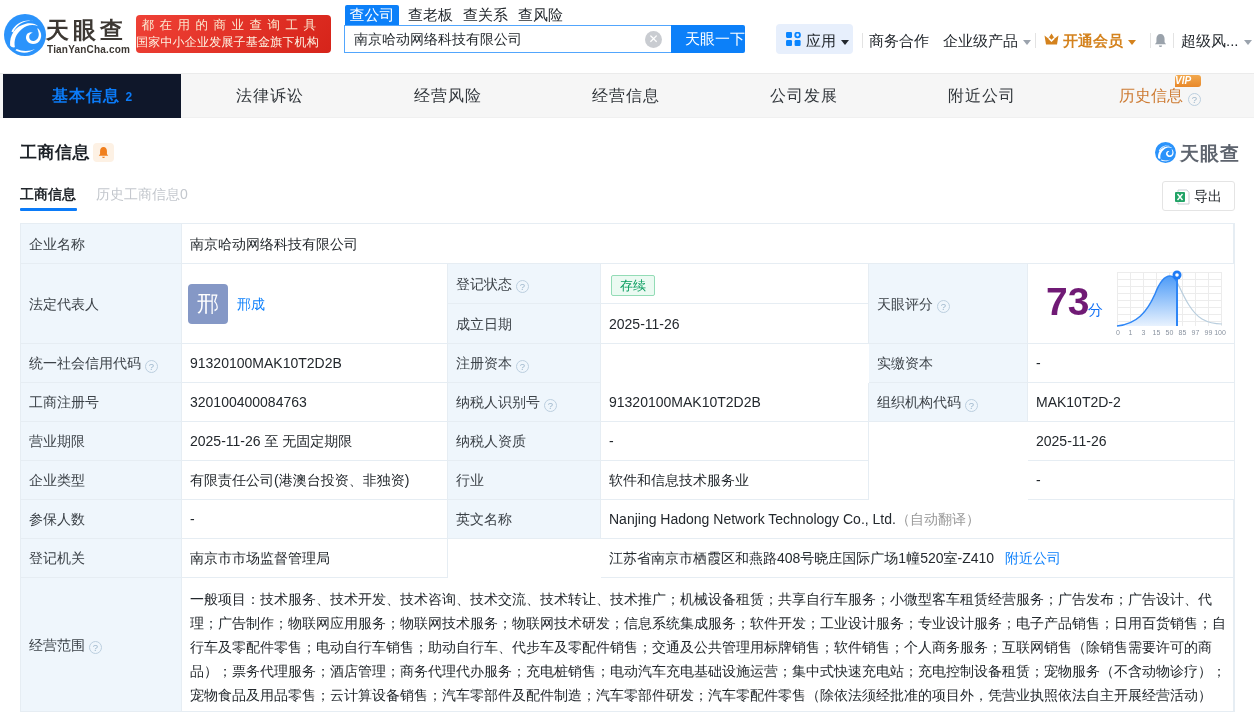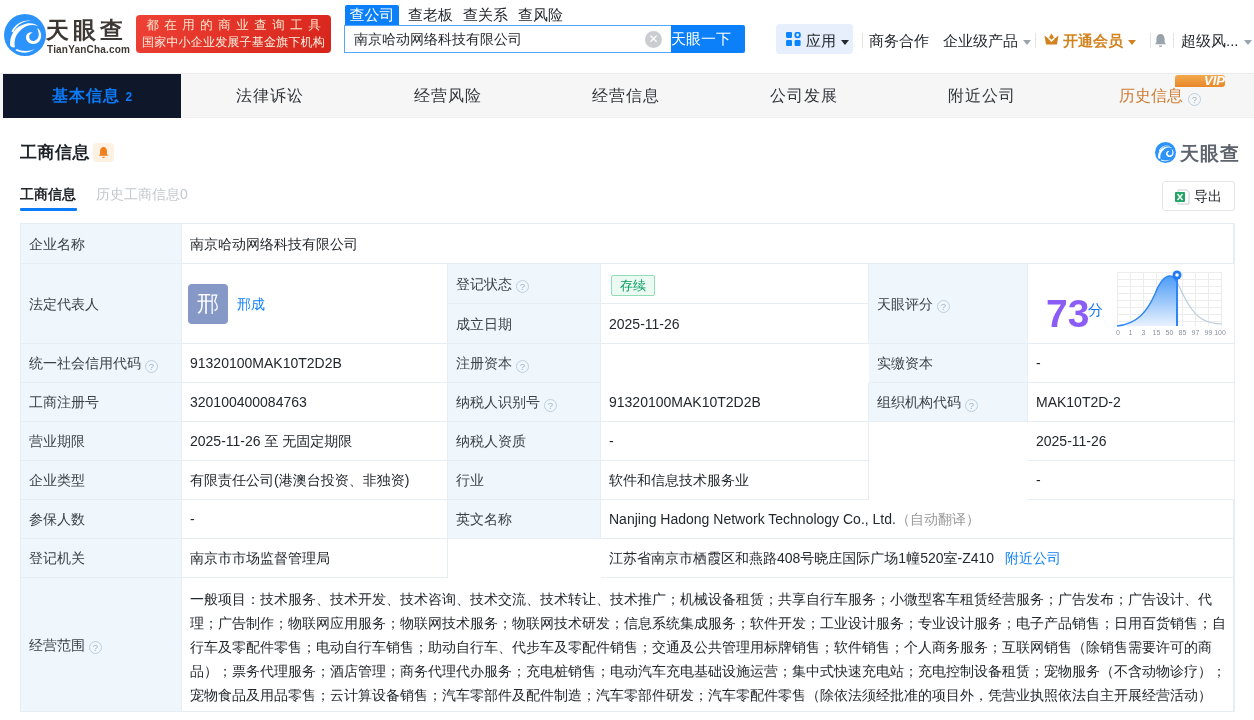--- a/index.html
+++ b/index.html
@@ -3,31 +3,31 @@
 <meta charset="utf-8">
 <style>
 * { margin:0; padding:0; box-sizing:border-box; }
 html,body { width:1254px; height:720px; background:#fff; font-family:"Liberation Sans",sans-serif; }
 #page { position:relative; width:1254px; height:720px; overflow:hidden; background:#fff; }
 .abs { position:absolute; }
 .cjk { font-family:"Liberation Sans",sans-serif; }
 
 #hdr { position:absolute; left:0; top:0; width:1254px; height:73px; background:#fff; }
 #logo-badge { position:absolute; left:136px; top:15px; width:195px; height:38px; border-radius:4px;
-  background:linear-gradient(135deg,#ef4136,#d6241a); color:#ffeedd; text-align:center; }
+  background:linear-gradient(135deg,#ef4136,#d6241a); color:#ffeedd; text-align:left; }
 #logo-badge .l1 { font-size:12.5px; letter-spacing:5.5px; margin-top:3px; text-indent:5.5px; color:#fbe9d0; line-height:15px; white-space:nowrap;}
 #logo-badge .l2 { font-size:12px; margin-top:2px; letter-spacing:0.2px; color:#fdf3e3; line-height:15px; white-space:nowrap;}
 .stab { position:absolute; top:5px; height:37px; line-height:20px; font-size:15px; color:#23282d; }
 #stab-active { left:345px; width:54px; background:#0c80f9; color:#fff; text-align:center; border-radius:2px 2px 0 0; }
 #sinput { position:absolute; left:344px; top:25px; width:327px; height:28px; background:#fff;
   border:1px solid #52a6fd; border-right:none; line-height:26px; font-size:14px; color:#23282d; padding-left:9px; }
 #sclear { position:absolute; left:645px; top:31px; width:17px; height:17px; border-radius:50%; background:#c9ccd1;
   color:#fff; font-size:12px; line-height:16px; text-align:center; }
 #sbtn { position:absolute; left:671px; top:25px; width:74px; height:28px; background:#0c80f9; color:#fff;
-  font-size:15px; line-height:28px; text-align:left; border-radius:0 2px 2px 0; }
+  font-size:15px; line-height:28px; text-align:right; border-radius:0 2px 2px 0; }
 .hmenu { position:absolute; top:27px; height:27px; line-height:27px; font-size:15px; color:#23282d; }
 .hsep { position:absolute; top:33px; width:1px; height:15px; background:#e3e3e3; }
 .caret { display:inline-block; width:0; height:0; border-left:4.5px solid transparent; border-right:4.5px solid transparent;
   border-top:5px solid #23282d; vertical-align:middle; margin-left:5px; }
 .caret.gray { border-top-color:#9ba3ad; }
 .caret.orange { border-top-color:#d4821d; }
 
 #nav { position:absolute; left:0; top:73px; width:1254px; height:45px; background:#f6f6f6;
   border-top:1px solid #ebebeb; border-bottom:1px solid #f0f0f0; }
 .ntab { position:absolute; top:0; height:44px; line-height:44px; width:178px; text-align:center;
@@ -55,21 +55,21 @@
 .c1{left:0;width:161px} .c2{left:161px;width:266px} .c3{left:427px;width:153px} .c4{left:580px;width:268px}
 .c5{left:848px;width:159px} .c6{left:1007px;width:206px;border-right:none!important}
 .r1{top:0;height:40px} .r2{top:40px;height:80px} .r2a{top:40px;height:40px} .r2b{top:80px;height:40px}
 .r3{top:120px;height:39px} .r4{top:159px;height:39px} .r5{top:198px;height:39px} .r6{top:237px;height:39px}
 .r7{top:276px;height:39px} .r8{top:315px;height:39px} .r9{top:354px;height:133px;border-bottom:none!important}
 .sp2{left:161px;width:1052px} .sp46{left:580px;width:633px}
 #avatar { position:absolute; left:6px; top:20px; width:40px; height:40px; border-radius:4px; background:#8598c6;
   color:#fff; font-size:22px; text-align:center; line-height:40px; }
 #tag-cx { position:absolute; left:10px; top:11px; width:44px; height:21px; border:1px solid #93dcb6; background:#ebfaf2;
   border-radius:2px; color:#0c9e61; font-size:13px; text-align:center; line-height:19px; }
-#score73 { position:absolute; left:18px; top:16px; font-size:39px; font-weight:bold; color:#8b5cf6;margin-top:12px; }
+#score73 { position:absolute; left:18px; top:16px; font-size:39px; font-weight:bold; color:#701a75; }
 #score-fen { position:absolute; left:60px; top:37px; font-size:15px; color:#1472f6; }
 </style>
 </head>
 <body>
 <div id="page">
 
 <div id="hdr">
   <svg class="abs" style="left:4px;top:14px" width="42" height="42" viewBox="0 0 48 48">
     <circle cx="24" cy="24" r="24" fill="#2b93fb"></circle>
     <path d="M8.5 20 C13 10.5 23 5.5 33.5 8 C24 6.8 14.5 12 10.5 21 Z" fill="#fff"></path>
@@ -118,21 +118,21 @@
 </div>
 
 <div id="nav">
   <div class="ntab" id="ntab-active" style="left:3px">基本信息 <span style="font-size:12px;letter-spacing:0">2</span></div>
   <div class="ntab" style="left:181px">法律诉讼</div>
   <div class="ntab" style="left:359px">经营风险</div>
   <div class="ntab" style="left:537px">经营信息</div>
   <div class="ntab" style="left:715px">公司发展</div>
   <div class="ntab" style="left:893px">附近公司</div>
   <div class="ntab" style="left:1071px;color:#cd7b33;letter-spacing:0">历史信息<span class="qm" style="margin-left:5px">?</span></div>
-  <div class="abs" style="left:1175px;top:1px;width:50px;height:12px;background:linear-gradient(180deg,#f2a94e,#e8882a);border-radius:3px 3px 3px 0;color:#fff;font-size:13px;font-weight:bold;font-style:italic;text-align:right;line-height:12px">VIP</div>
+  <div class="abs" style="left:1175px;top:1px;width:26px;height:12px;background:linear-gradient(180deg,#f2a94e,#e8882a);border-radius:3px 3px 3px 0;color:#fff;font-size:10px;font-weight:bold;font-style:italic;text-align:left;line-height:12px">VIP</div>
 </div>
 
 <div id="sec-title">工商信息</div>
 <div id="bellchip">
   <svg class="abs" style="left:5px;top:3px" width="11" height="13" viewBox="0 0 16 18">
     <path d="M8 1 C4.7 1 3 3.6 3 6.8 L3 11 L1.2 13.6 L14.8 13.6 L13 11 L13 6.8 C13 3.6 11.3 1 8 1 Z M6 15 a2 2 0 0 0 4 0 Z" fill="#f07f1d"></path>
   </svg>
 </div>
 <svg class="abs" style="left:1155px;top:142px" width="21" height="21" viewBox="0 0 48 48">
   <circle cx="24" cy="24" r="24" fill="#2b93fb"></circle>

